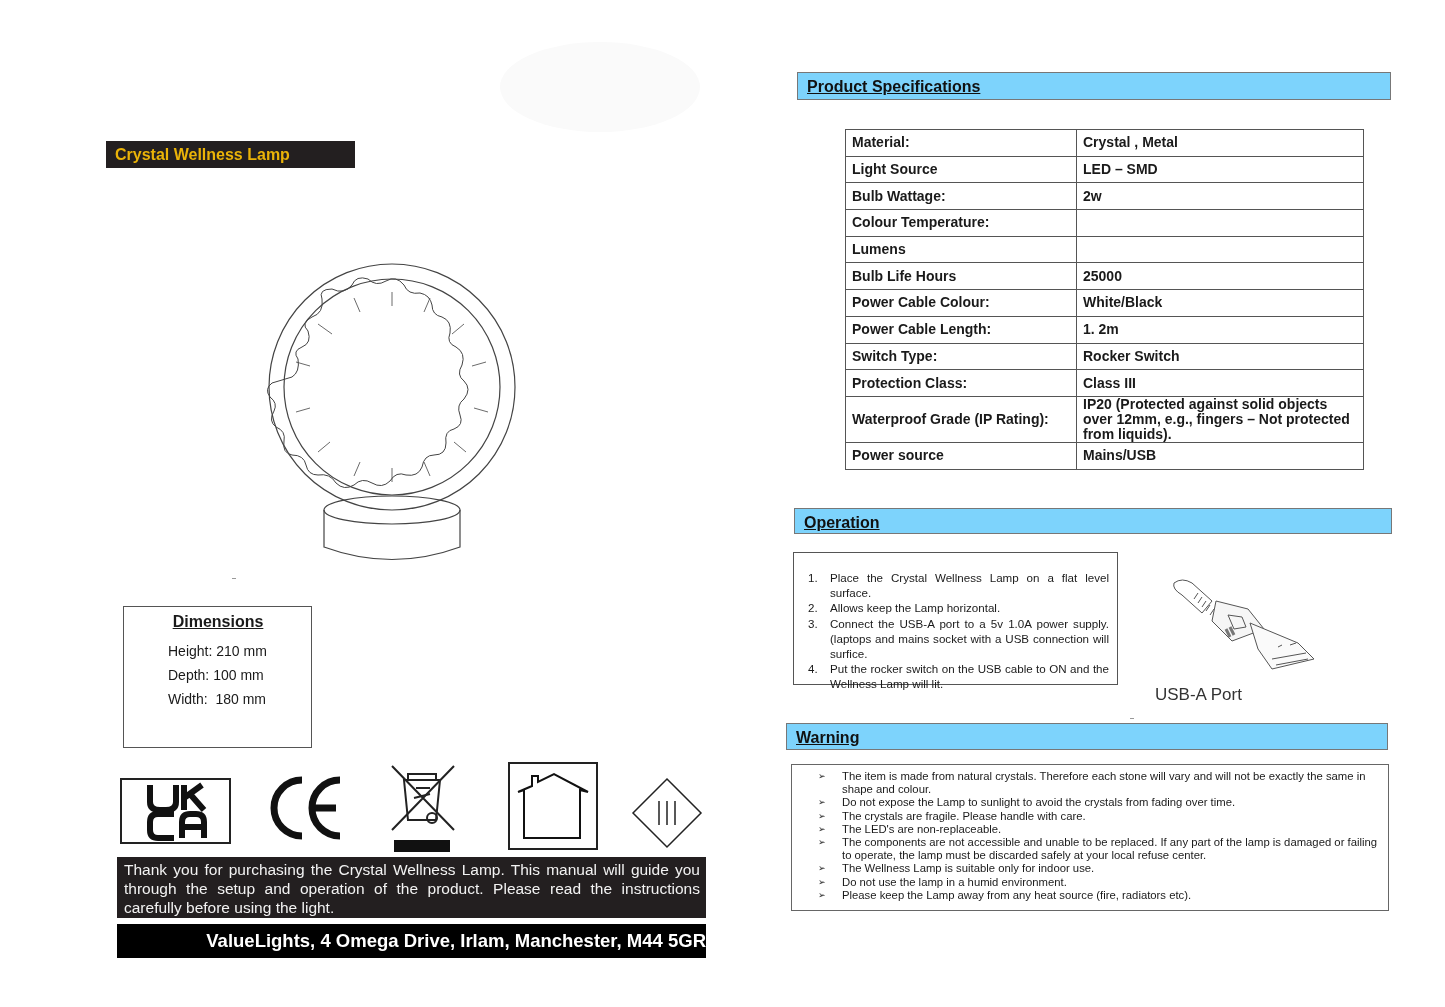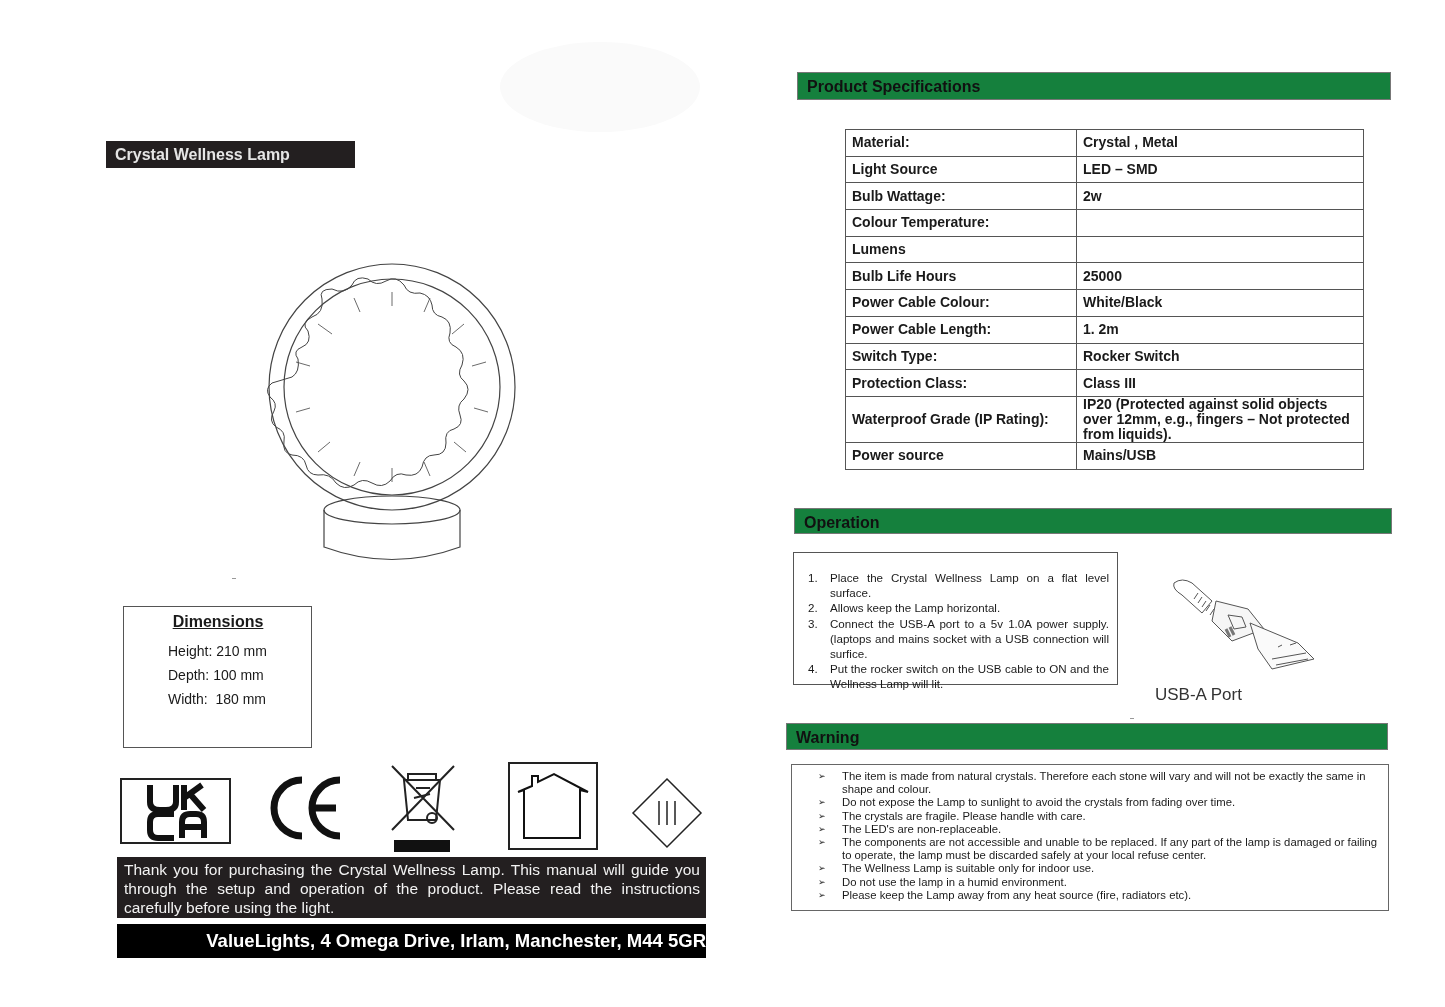--- a/index.html
+++ b/index.html
@@ -5,39 +5,39 @@
   * { box-sizing: border-box; margin: 0; padding: 0; }
   html, body { width: 1445px; height: 1007px; background: #ffffff; overflow: hidden; }
   body { position: relative; font-family: "Liberation Sans", sans-serif; color: #1a1a1a; }
 
   .abs { position: absolute; }
 
   
   .faint-blob { left: 500px; top: 42px; width: 200px; height: 90px; border-radius: 50%; background: #fafafa; }
 
   
-  .title-bar { left: 106px; top: 141px; width: 249px; height: 27px; background: #231f20; color: #e5e5e5; font-weight: bold; font-size: 16px; padding: 5px 0 0 9px; }
+  .title-bar { left: 106px; top: 141px; width: 249px; height: 27px; background: #231f20; color: #eab308; font-weight: bold; font-size: 16px; padding: 5px 0 0 9px; }
 
   .lamp-illus { left: 262px; top: 262px; width: 265px; height: 310px; }
 
   .dims-box { left: 123px; top: 606px; width: 189px; height: 142px; border: 1px solid #555; padding: 6px 10px 0 8px; }
   .dims-title { font-weight: bold; font-size: 16px; text-decoration: underline; text-align: center; width: 172px; margin-bottom: 12px; }
   .dims-line { font-size: 14px; margin-bottom: 8px; margin-left: 36px; }
 
   .cert-ukca { left: 120px; top: 778px; width: 111px; height: 66px; border: 2px solid #222; }
   .cert-ce { left: 268px; top: 776px; width: 76px; height: 64px; }
   .cert-weee { left: 386px; top: 764px; width: 72px; height: 92px; }
   .cert-indoor { left: 508px; top: 762px; width: 90px; height: 88px; border: 2px solid #222; }
   .cert-class3 { left: 631px; top: 777px; width: 72px; height: 72px; }
 
   .intro-box { left: 117px; top: 857px; width: 589px; height: 61px; background: #231f20; color: #f2f2f2; font-size: 15.5px; line-height: 19px; padding: 3px 6px 0 7px; text-align: justify; }
   .address-bar { left: 117px; top: 924px; width: 589px; height: 34px; background: #000; color: #fff; font-weight: bold; font-size: 18.5px; text-align: right; padding-top: 6px; }
 
   
-  .sec-header { background: #15803d; border: 1px solid #777; font-weight: bold; font-size: 16px; padding: 5px 0 0 9px; color: #111; }
+  .sec-header { background: #7dd3fc; border: 1px solid #777; font-weight: bold; font-size: 16px; padding: 5px 0 0 9px; color: #111; text-decoration: underline; }
   .hdr-spec { left: 797px; top: 72px; width: 594px; height: 28px; }
   .hdr-op { left: 794px; top: 508px; width: 598px; height: 26px; padding-top: 5px; }
   .hdr-warn { left: 786px; top: 723px; width: 602px; height: 27px; }
 
   .spec-table { left: 845px; top: 129px; width: 519px; border-collapse: collapse; font-size: 14px; font-weight: bold; }
   .spec-table td { border: 1px solid #555; padding: 0 6px; height: 26.7px; vertical-align: middle; line-height: 15px; }
   .spec-table td.k { width: 231px; }
   .spec-table tr.tall td { height: 35px; }
 
   .op-box { left: 793px; top: 552px; width: 325px; height: 133px; border: 1px solid #555; padding: 17px 8px 0 14px; font-size: 11.6px; line-height: 15.2px; }

